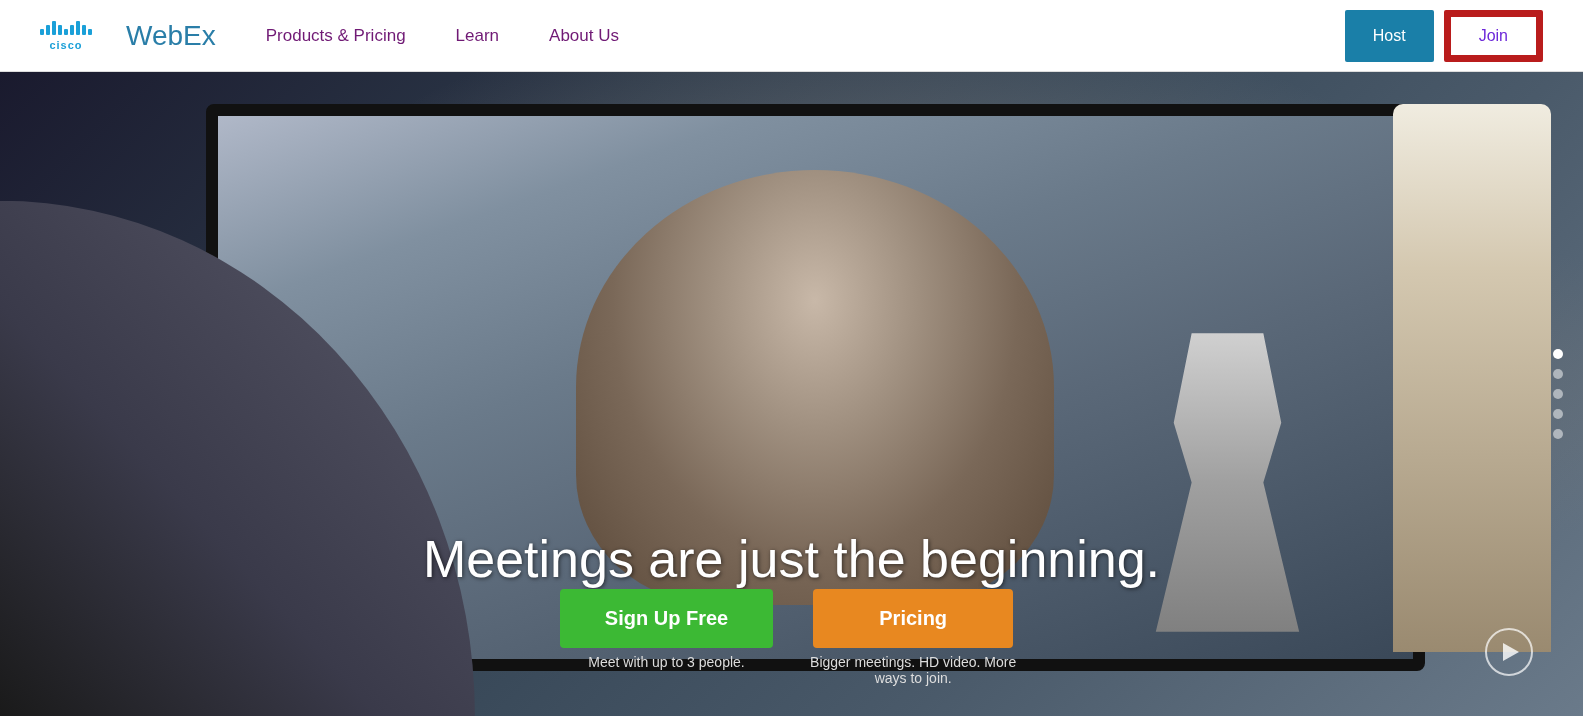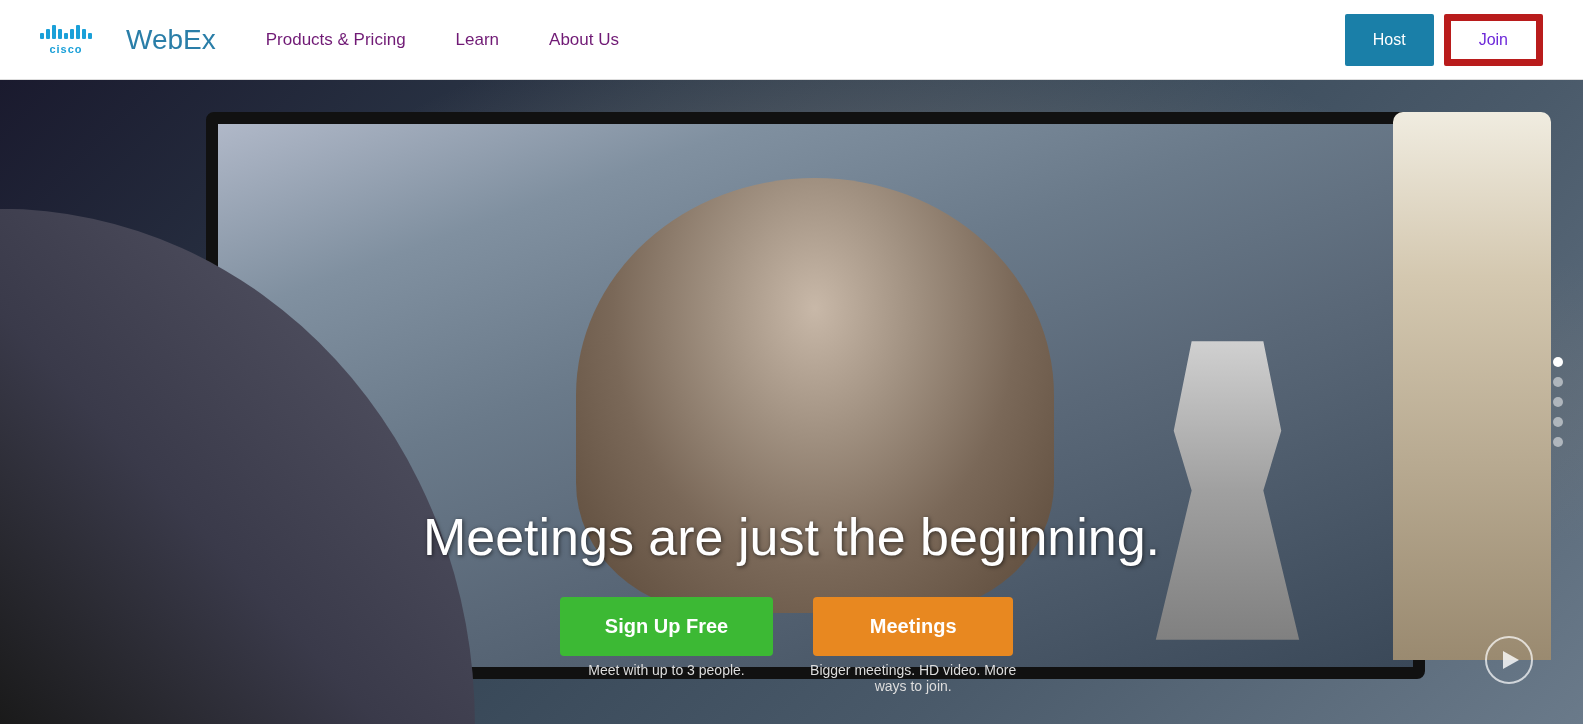--- a/index.html
+++ b/index.html
@@ -1,21 +1,21 @@
 <!DOCTYPE html>
 <html><head>
   <meta charset="utf-8">
   <style>
     * { margin: 0; padding: 0; box-sizing: border-box; }
     body { font-family: Arial, sans-serif; width: 1583px; overflow-x: hidden; }
 
     
     .header {
       background: #fff;
-      height: 80px;
+      height: 72px;
       display: flex;
       align-items: center;
       padding: 0 40px;
       border-bottom: 1px solid #ddd;
       position: relative;
       z-index: 10;
     }
     .logo-area {
       display: flex;
       align-items: center;
@@ -186,21 +186,20 @@
       padding-bottom: 30px;
       display: flex;
       flex-direction: column;
       align-items: center;
     }
     .hero-headline {
       font-size: 52px;
       color: #fff;
       font-weight: 400;
       text-shadow: 1px 1px 4px rgba(0,0,0,0.6);
-      margin-bottom: 30px;
       text-align: center;
     }
     .hero-buttons {
       display: flex;
       gap: 30px;
       align-items: flex-start;
     }
     .cta-group {
       display: flex;
       flex-direction: column;
@@ -342,18 +341,18 @@
   </div>
 
   <div class="hero-content">
     <h1 class="hero-headline">Meetings are just the beginning.</h1>
     <div class="hero-buttons">
       <div class="cta-group">
         <button class="btn-signup">Sign Up Free</button>
         <span class="cta-subtext">Meet with up to 3 people.</span>
       </div>
       <div class="cta-group">
-        <button class="btn-pricing">Meetings</button>
+        <button class="btn-pricing">Pricing</button>
         <span class="cta-subtext">Bigger meetings. HD video. More ways to join.</span>
       </div>
     </div>
   </div>
 </section>
 
 </body></html>

